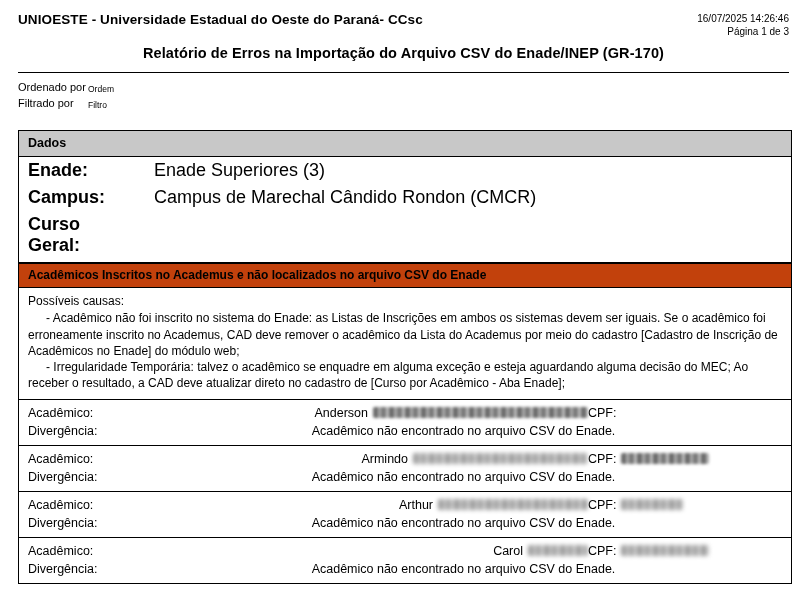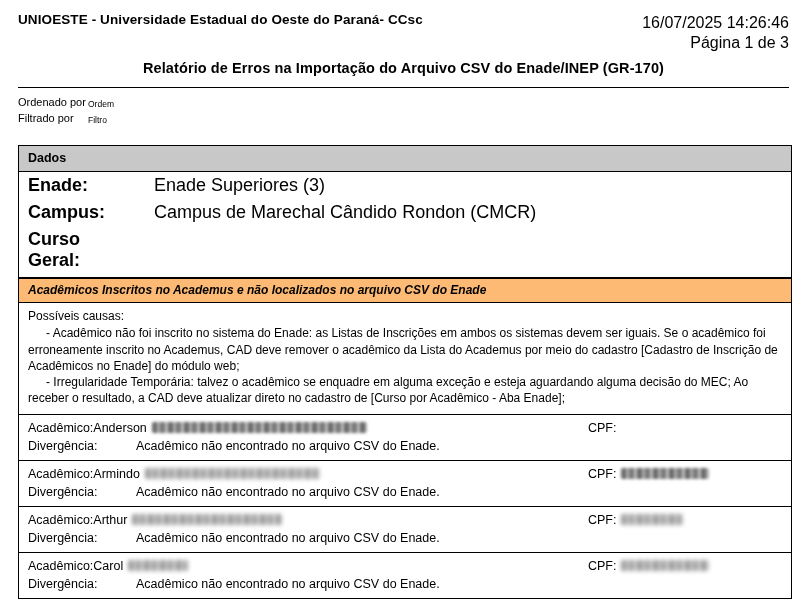--- a/index.html
+++ b/index.html
@@ -29,21 +29,21 @@
     align-items: flex-start;
     padding-top: 12px;
   }
   .inst-title {
     font-size: 13.5px;
     font-weight: bold;
     letter-spacing: 0.1px;
   }
   .header-right {
     text-align: right;
-    font-size: 16px;
+    font-size: 10px;
     line-height: 1.25;
     padding-top: 1px;
   }
   .report-title {
     text-align: center;
     font-size: 14.5px;
     font-weight: bold;
     margin-top: 7px;
     letter-spacing: 0.1px;
   }
@@ -79,25 +79,24 @@
     width: 772px;
   }
   .band {
     background: #c8c8c8;
     border-bottom: 1px solid #000;
     font-weight: bold;
     font-size: 12.5px;
     padding: 5px 9px 6px 9px;
   }
   .band.sub {
-    background: #fdba74;
+    background: #c2410c;
     font-size: 12px;
     padding: 4px 9px 5px 9px;
     border-top: 1px solid #000;
-    font-style: italic;
   }
   .kv {
     display: flex;
     font-size: 18px;
     padding: 3px 0 3px 9px;
     gap: 18px;
   }
   .kv .k {
     width: 108px;
     font-weight: bold;
@@ -135,31 +134,33 @@
     align-items: baseline;
     font-size: 12.5px;
     padding: 2px 0 2px 9px;
   }
   .rec-line .lbl {
     width: 108px;
     font-weight: normal;
   }
   .rec-line .val {
     flex: 1;
+    text-align: center;
   }
   .rec-top {
     display: flex;
     align-items: baseline;
     padding: 2px 0 2px 9px;
     font-size: 12.5px;
   }
   .rec-top .name-col {
     display: flex;
     flex: 0 0 560px;
     align-items: baseline;
+    justify-content: space-between;
   }
   .rec-top .cpf-col {
     display: flex;
     align-items: baseline;
     flex: 1;
   }
 
   
   .smudge {
     display: inline-block;

